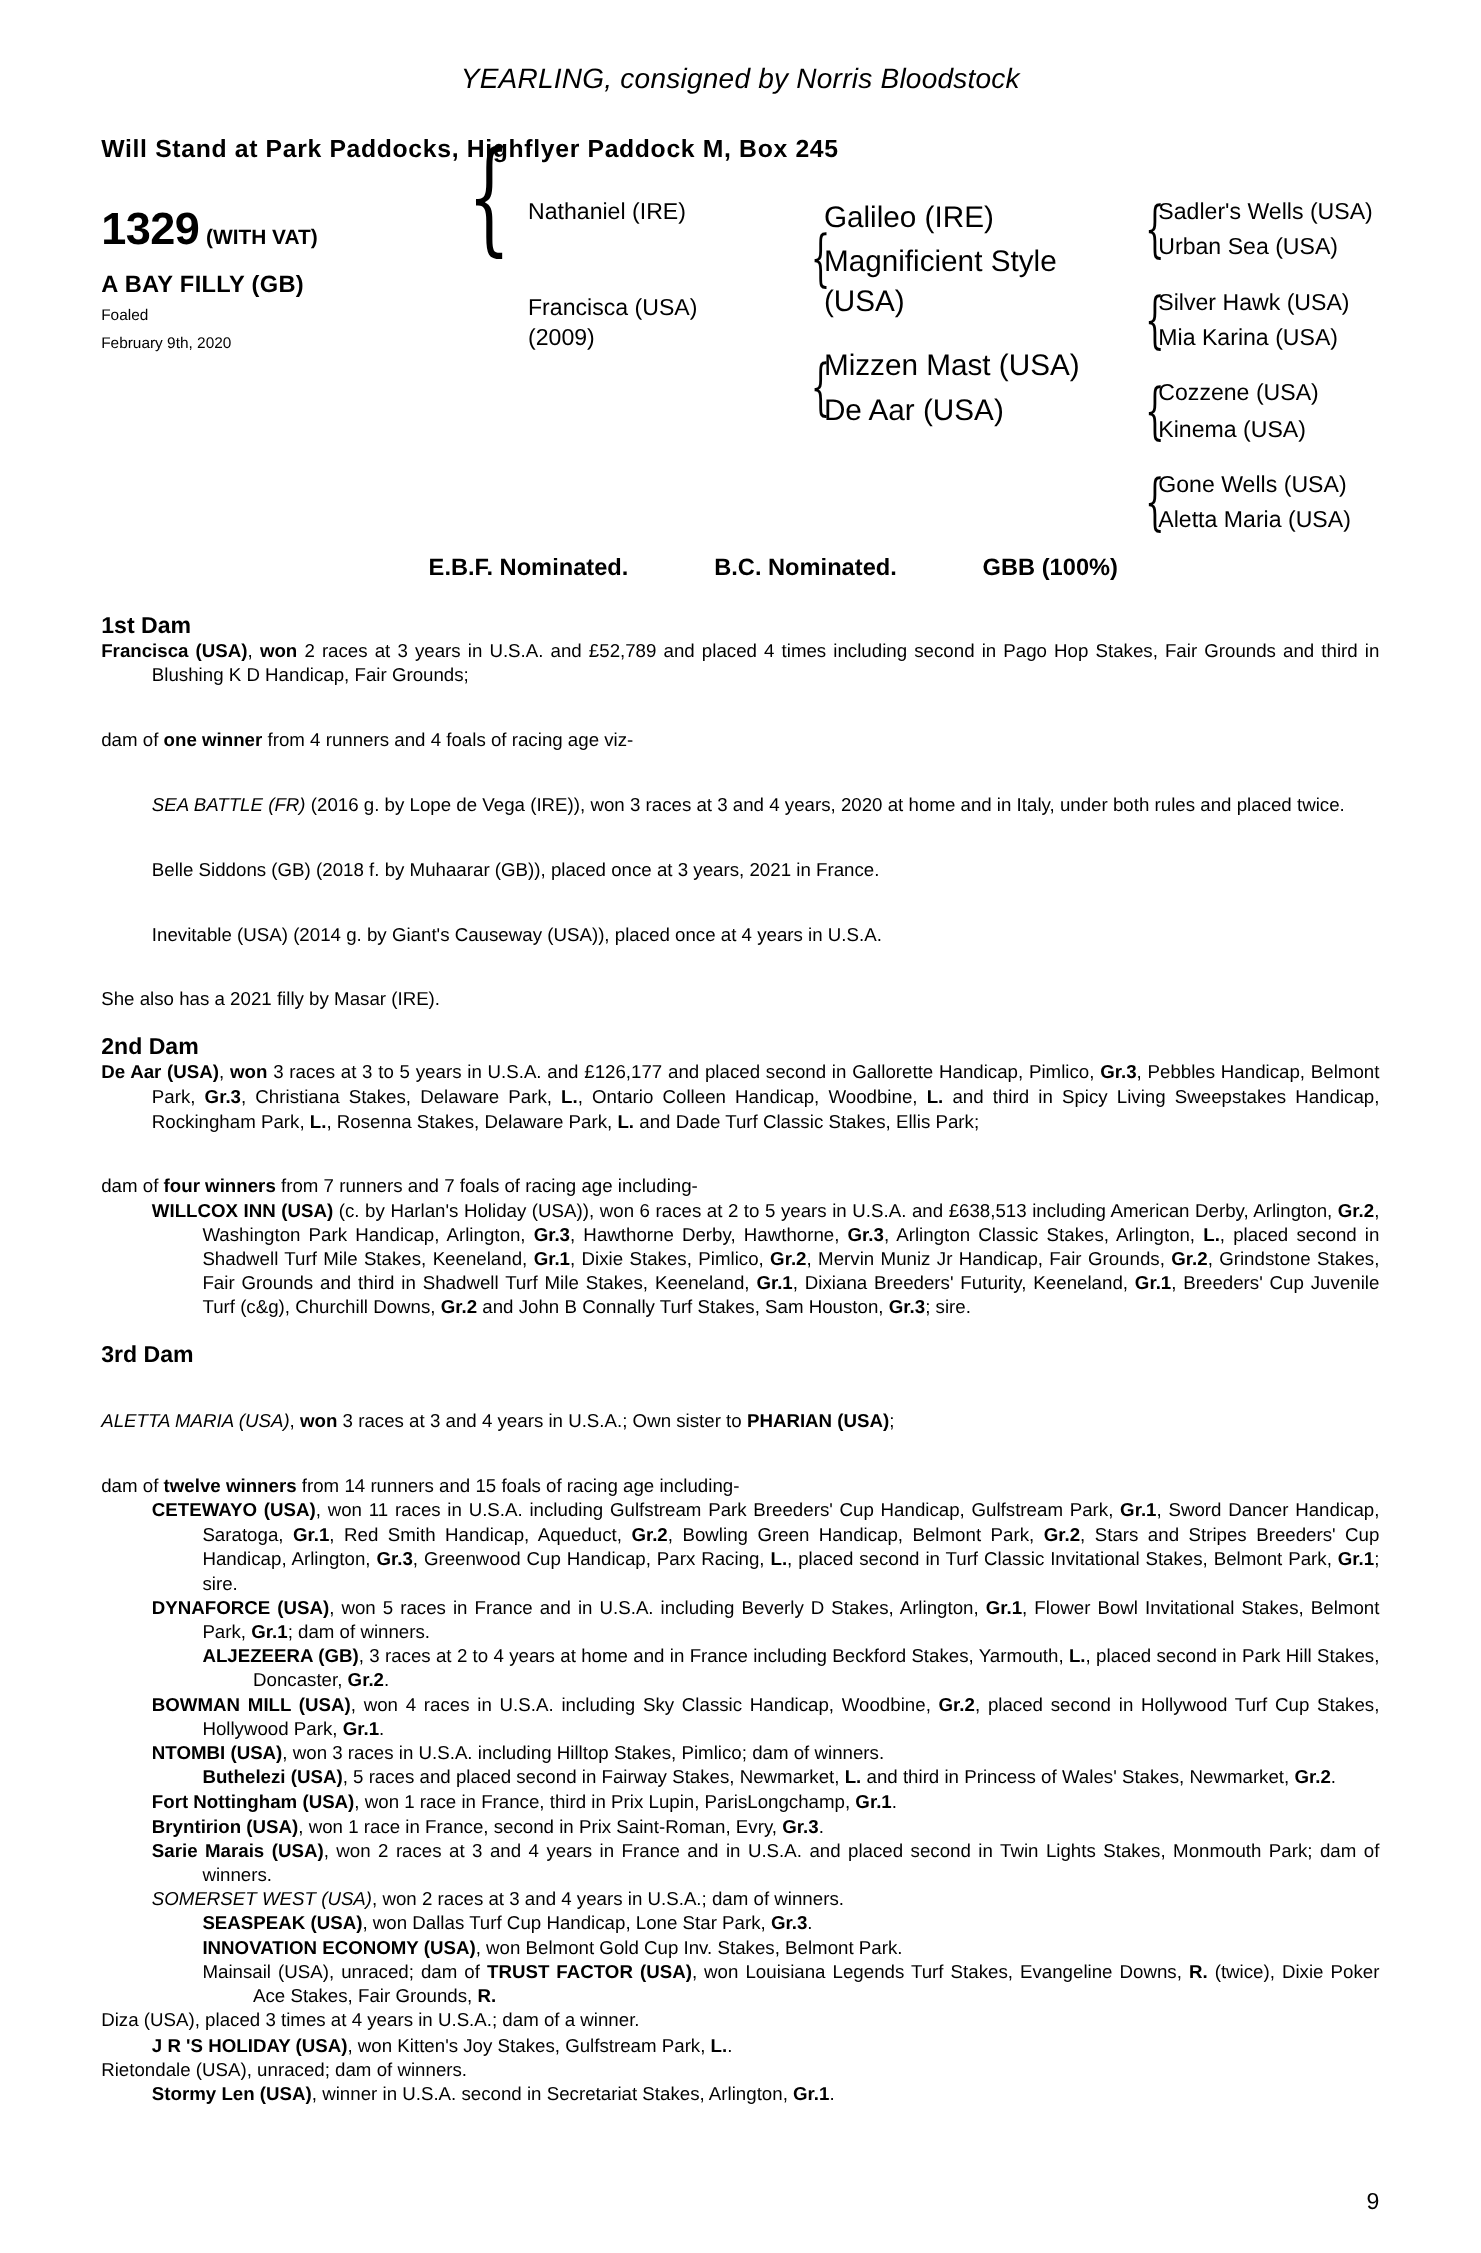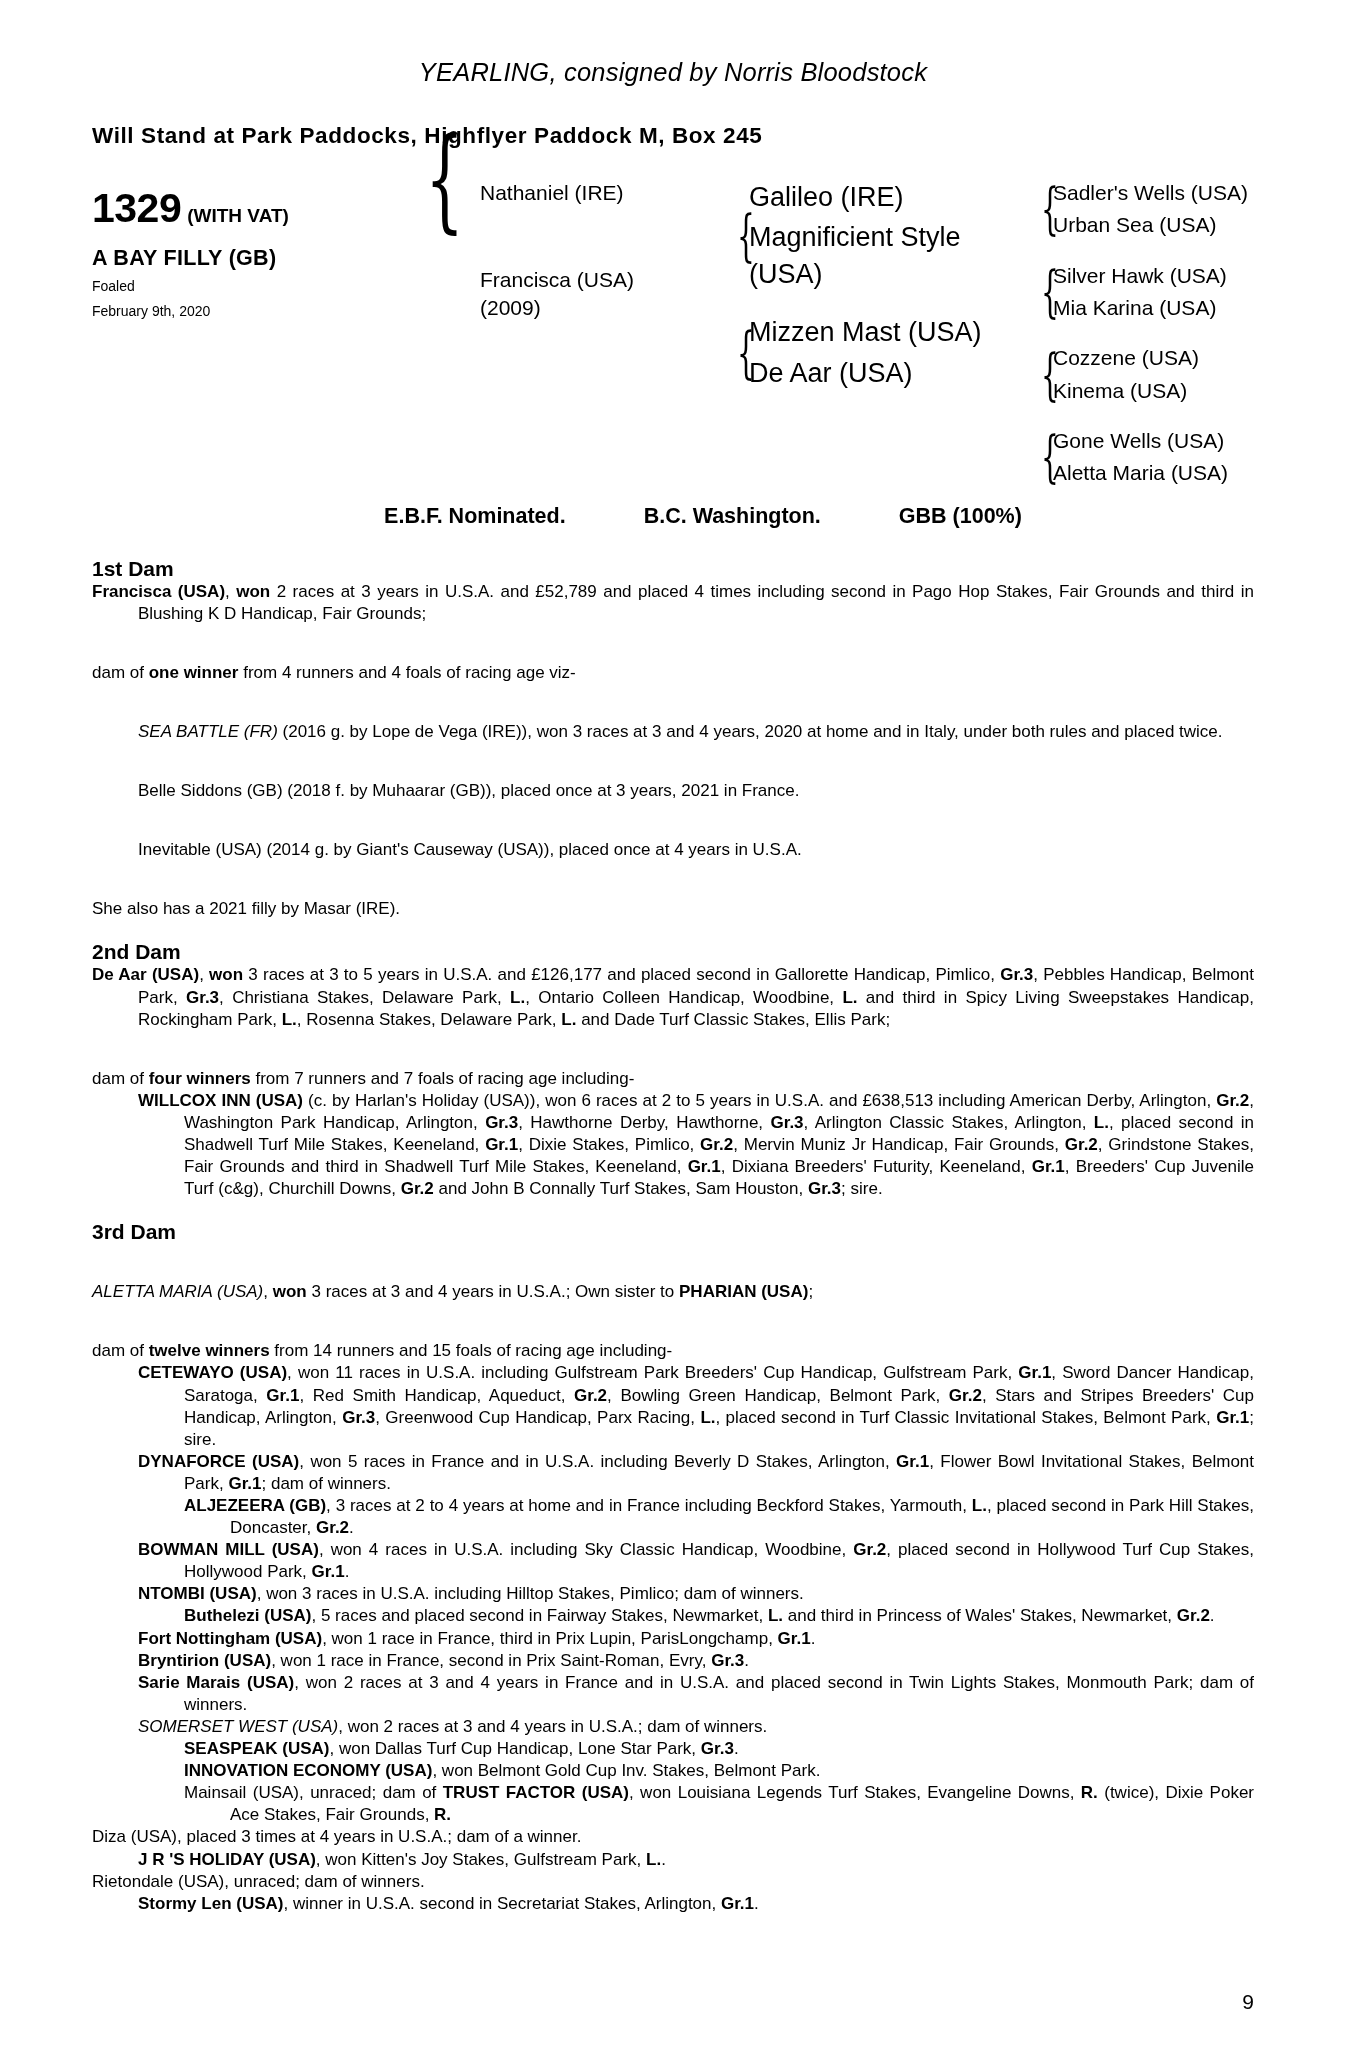--- a/index.html
+++ b/index.html
@@ -249,21 +249,21 @@
         <div class="pair">
           <div class="gen4-name">Gone Wells (USA)</div>
           <div class="gen4-name">Aletta Maria (USA)</div>
         </div>
       </div>
     </div>
   </div>
 
   <div class="noms">
     <span>E.B.F. Nominated.</span>
-    <span>B.C. Washington.</span>
+    <span>B.C. Nominated.</span>
     <span>GBB (100%)</span>
   </div>
 
   <div class="dam-head">1st Dam</div>
   <p class="t i1"><b>Francisca (USA)</b><span>, </span><b>won</b><span> 2 races at 3 years in U.S.A. and £52,789 and placed 4 times including second in Pago Hop Stakes, Fair Grounds and third in Blushing K D Handicap, Fair Grounds;</span></p>
   <p class="t nj"><span>dam of </span><b>one winner</b><span> from 4 runners and 4 foals of racing age viz-</span></p>
   <p class="t i3 nj"><i>SEA BATTLE (FR)</i><span> (2016 g. by Lope de Vega (IRE)), won 3 races at 3 and 4 years, 2020 at home and in Italy, under both rules and placed twice.</span></p>
   <p class="t i3 nj">Belle Siddons (GB) (2018 f. by Muhaarar (GB)), placed once at 3 years, 2021 in France.</p>
   <p class="t i3 nj">Inevitable (USA) (2014 g. by Giant's Causeway (USA)), placed once at 4 years in U.S.A.</p>
   <p class="t nj">She also has a 2021 filly by Masar (IRE).</p>

